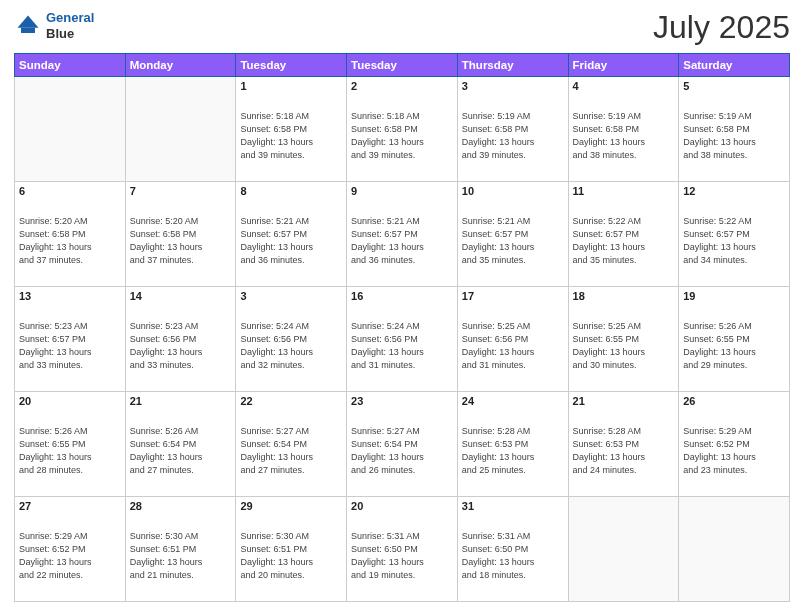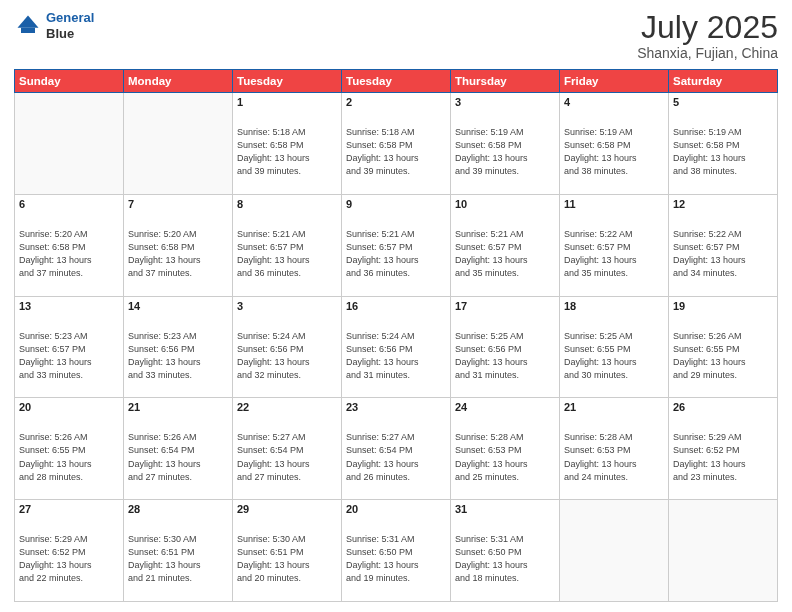--- a/index.html
+++ b/index.html
@@ -6,21 +6,21 @@
     body {
       width: 792px;
       height: 612px;
       font-family: Arial, sans-serif;
       background: #fff;
       overflow: hidden;
     }
     .page {
       width: 792px;
       height: 612px;
-      padding: 10px 14px 10px 14px;
+      padding: 10px 2px 10px 14px;
       display: flex;
       flex-direction: column;
     }
     .header {
       display: flex;
       justify-content: space-between;
       align-items: flex-start;
       margin-bottom: 8px;
     }
     .logo {
@@ -55,21 +55,21 @@
       color: #555;
     }
     .calendar {
       flex: 1;
       border: 1px solid #ccc;
       border-collapse: collapse;
       width: 100%;
       table-layout: fixed;
     }
     .calendar th {
-      background-color: #ef4444;
+      background-color: #8b5cf6;
       color: #fff;
       font-size: 11.5px;
       font-weight: bold;
       padding: 5px 4px;
       text-align: left;
       border: 1px solid #1a5fa8;
     }
     .calendar td {
       vertical-align: top;
       border: 1px solid #ccc;
@@ -105,21 +105,20 @@
         <polygon points="16,4 28,18 4,18" fill="#1a5fa8"></polygon>
         <rect x="8" y="18" width="16" height="6" fill="#1a5fa8"></rect>
       </svg>
       <div class="logo-text">
         <div><span>General</span></div>
         <div>Blue</div>
       </div>
     </div>
     <div class="title-section">
       <div class="main-title">July 2025</div>
-      <div class="subtitle">Shanxia, Fujian, China</div>
     </div>
   </div>
 
   <table class="calendar">
     <thead>
       <tr id="header-row">
           <th>Sunday</th>
           <th>Monday</th>
           <th>Tuesday</th>
           <th>Tuesday</th>

